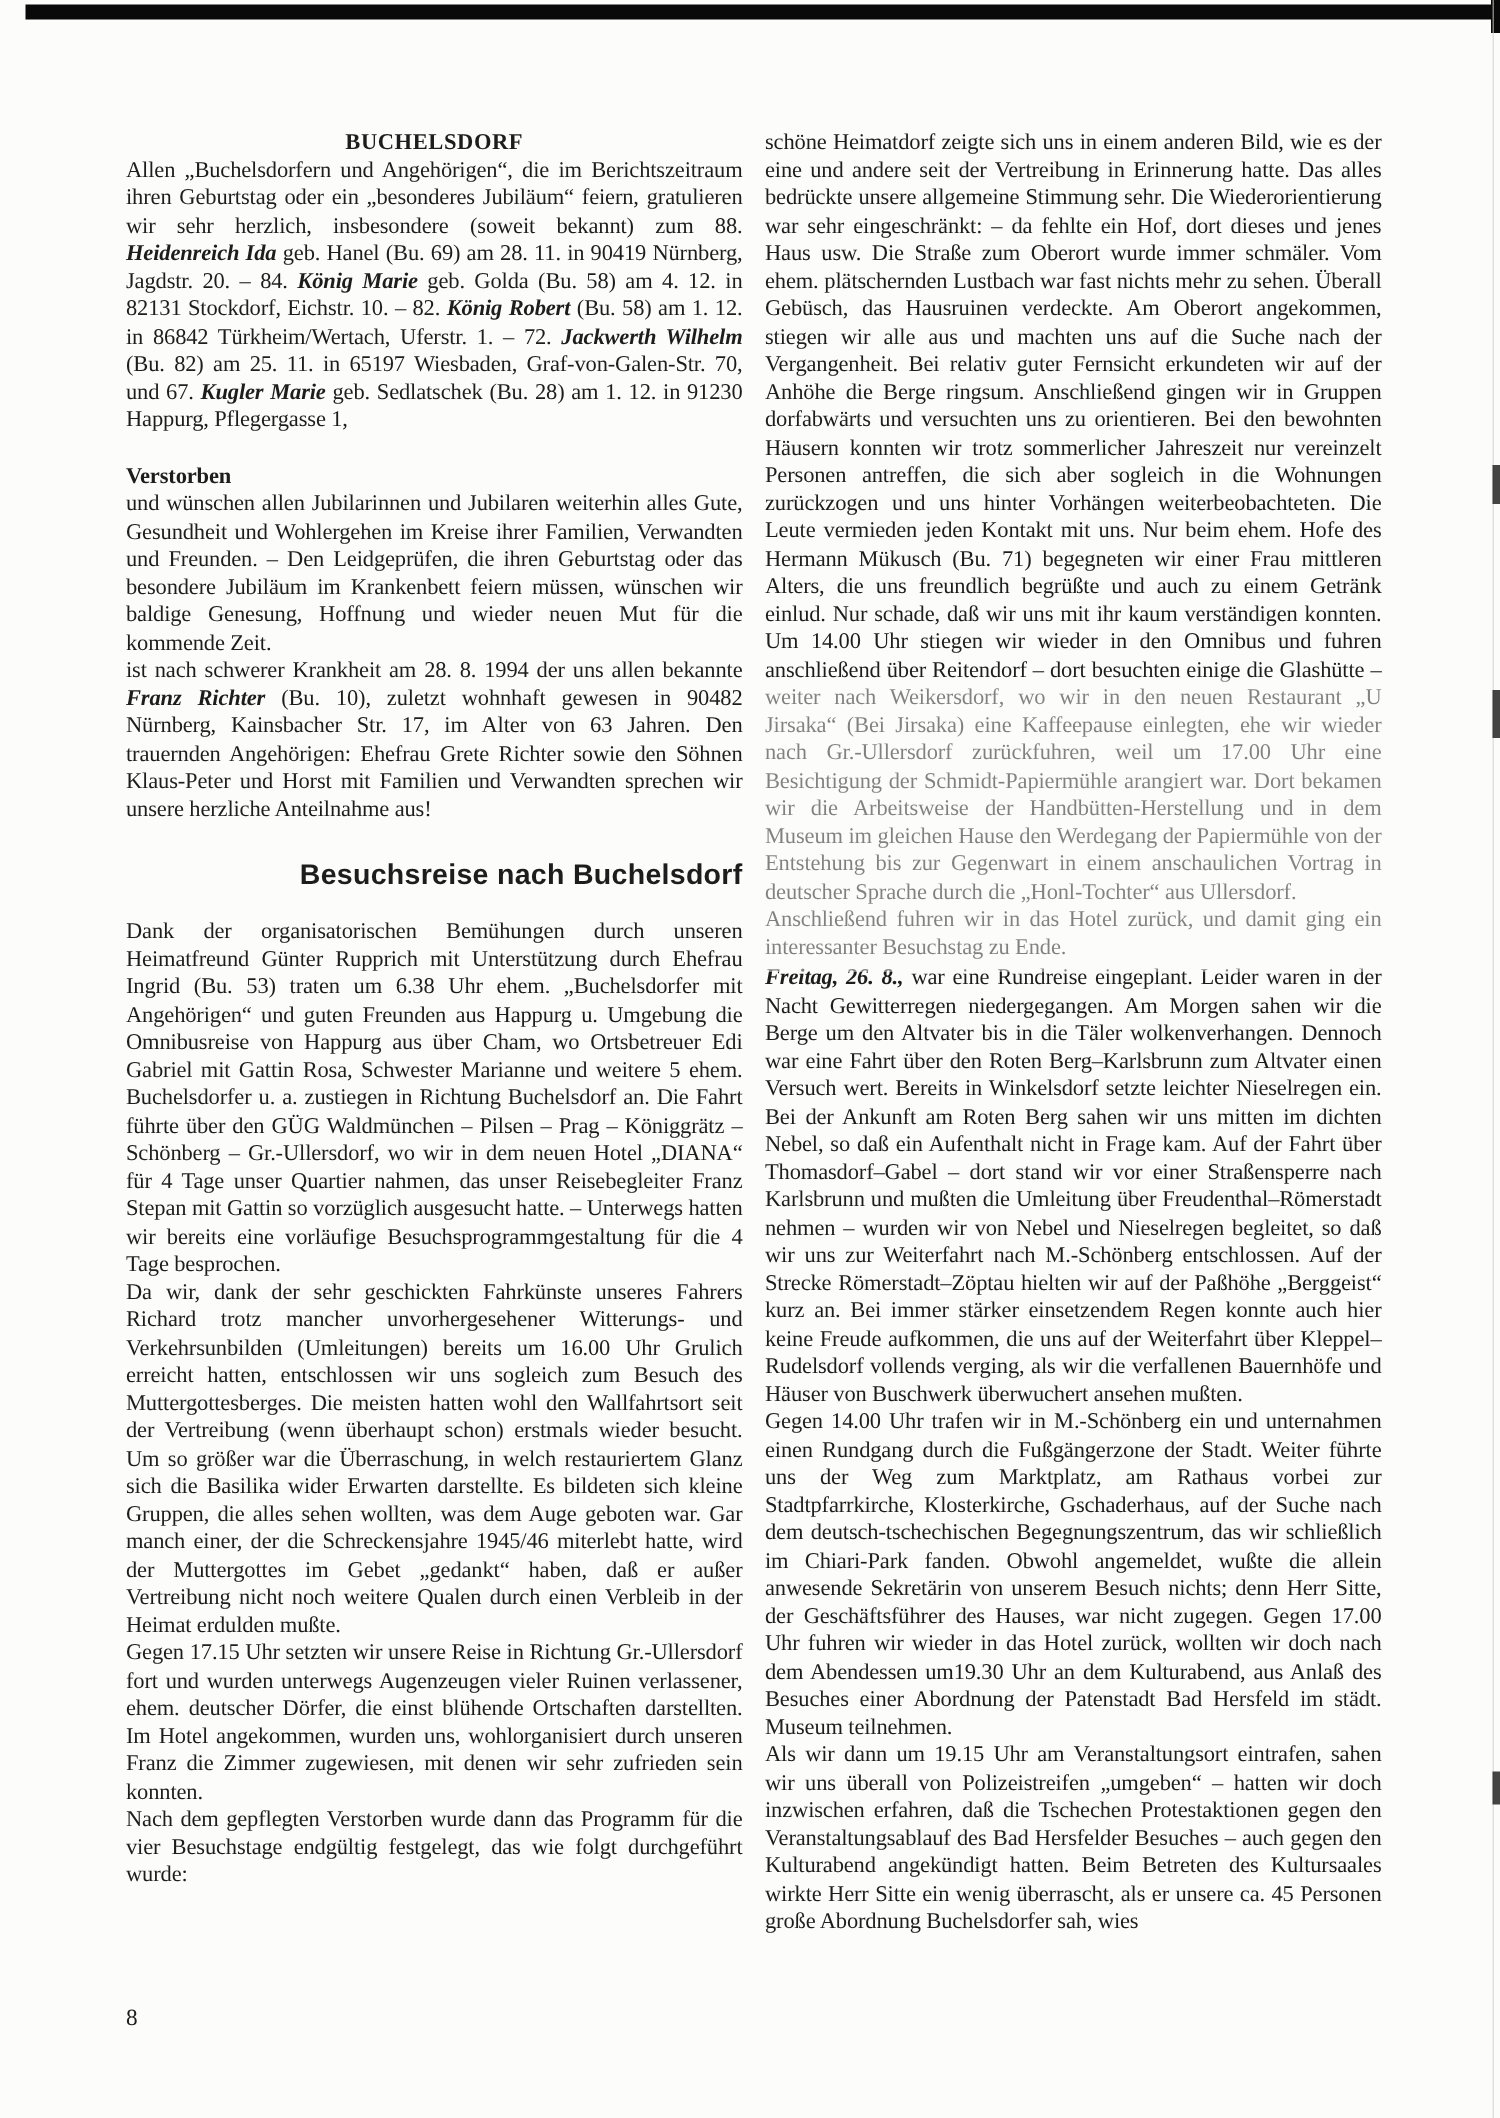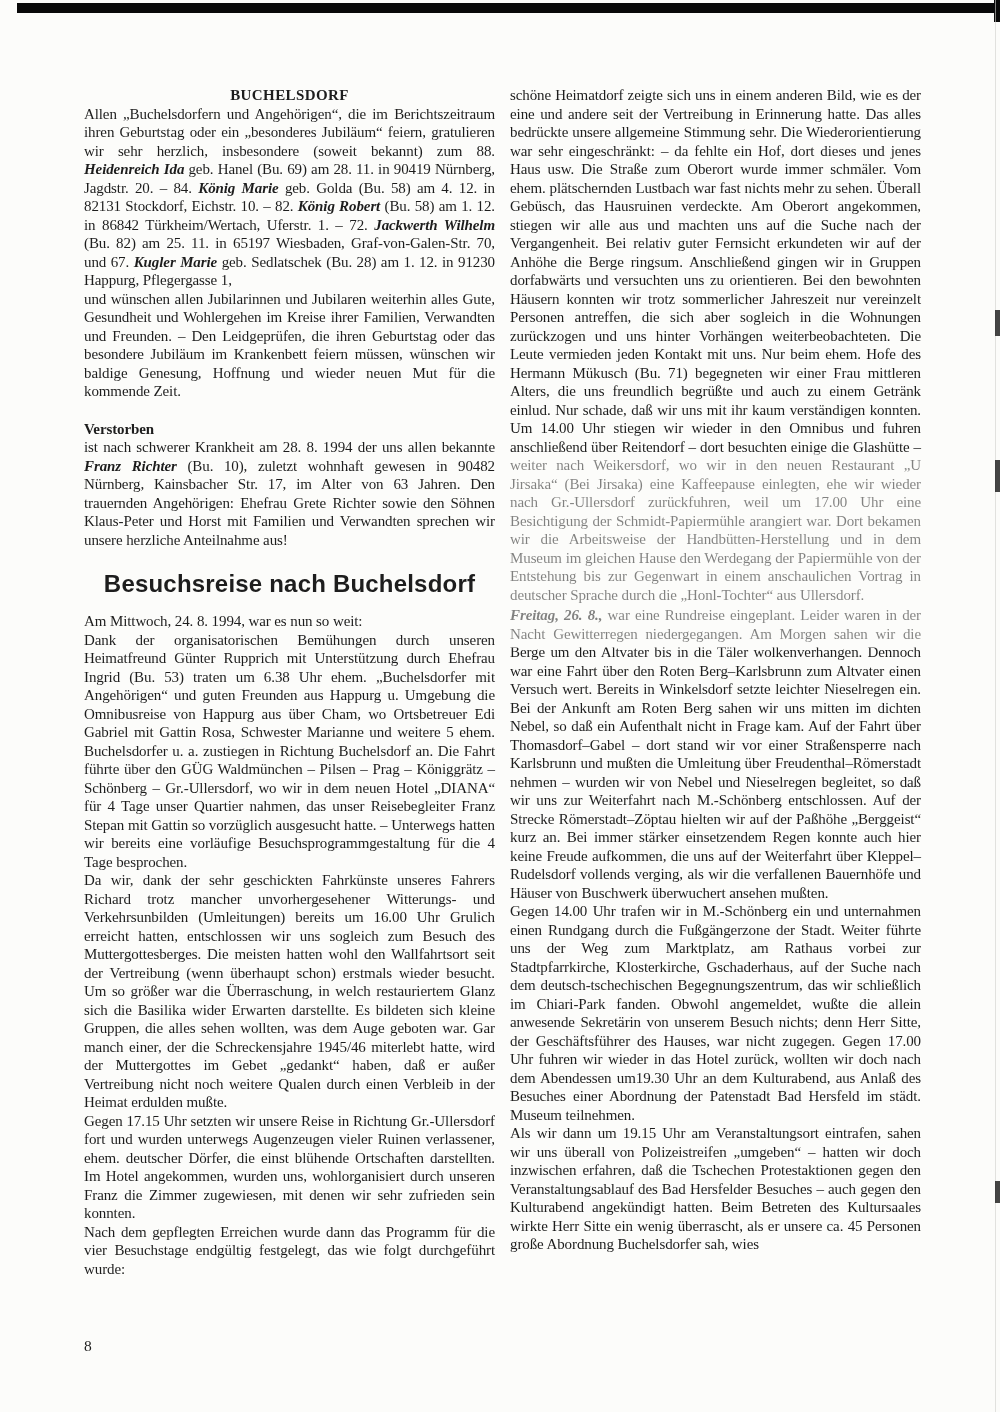--- a/index.html
+++ b/index.html
@@ -92,23 +92,23 @@
     text-align: center;
     letter-spacing: .4px;
   }
   .h-run {
     font-weight: 700;
     margin-top: 19px;
   }
   .h-sans {
     font-family: "Liberation Sans", "DejaVu Sans", sans-serif;
     font-weight: 700;
-    font-size: 24px;
+    font-size: 19px;
     line-height: 26px;
-    text-align: center;
+    text-align: right;
     letter-spacing: .2px;
     margin-top: 22px;
     margin-bottom: 15px;
   }
   .bold { font-weight: 700; font-style: italic; }
   .page-number {
     position: absolute;
     left: 84px;
     top: 1337px;
     font-size: 15.5px;
@@ -123,32 +123,32 @@
   <div class="corner-tick"></div>
   <div class="edge-line"></div>
   <div class="edge-mark m1"></div>
   <div class="edge-mark m2"></div>
   <div class="edge-mark m3"></div>
 
   <div class="page-text">
     <div class="col">
         <div class="blk h-caps"><span>BUCHELSDORF</span></div>
         <div class="blk para"><span>Allen „Buchelsdorfern und Angehörigen“, die im Berichtszeitraum ihren Geburtstag oder ein „besonderes Jubiläum“ feiern, gratulieren wir sehr herzlich, insbesondere (soweit bekannt) zum 88. </span><span class="bold">Heidenreich Ida</span><span> geb. Hanel (Bu. 69) am 28. 11. in 90419 Nürnberg, Jagdstr. 20. – 84. </span><span class="bold">König Marie</span><span> geb. Golda (Bu. 58) am 4. 12. in 82131 Stockdorf, Eichstr. 10. – 82. </span><span class="bold">König Robert</span><span> (Bu. 58) am 1. 12. in 86842 Türkheim/Wertach, Uferstr. 1. – 72. </span><span class="bold">Jackwerth Wilhelm</span><span> (Bu. 82) am 25. 11. in 65197 Wiesbaden, Graf-von-Galen-Str. 70, und 67. </span><span class="bold">Kugler Marie</span><span> geb. Sedlatschek (Bu. 28) am 1. 12. in 91230 Happurg, Pflegergasse 1,</span></div>
+        <div class="blk h-run"><span>Verstorben</span></div>
         <div class="blk para"><span>und wünschen allen Jubilarinnen und Jubilaren weiterhin alles Gute, Gesundheit und Wohlergehen im Kreise ihrer Familien, Verwandten und Freunden. – Den Leidgeprüfen, die ihren Geburtstag oder das besondere Jubiläum im Krankenbett feiern müssen, wünschen wir baldige Genesung, Hoffnung und wieder neuen Mut für die kommende Zeit.</span></div>
-        <div class="blk h-run"><span>Verstorben</span></div>
         <div class="blk para"><span>ist nach schwerer Krankheit am 28. 8. 1994 der uns allen bekannte </span><span class="bold">Franz Richter</span><span> (Bu. 10), zuletzt wohnhaft gewesen in 90482 Nürnberg, Kainsbacher Str. 17, im Alter von 63 Jahren. Den trauernden Angehörigen: Ehefrau Grete Richter sowie den Söhnen Klaus-Peter und Horst mit Familien und Verwandten sprechen wir unsere herzliche Anteilnahme aus!</span></div>
         <div class="blk h-sans"><span>Besuchsreise nach Buchelsdorf</span></div>
-        <div class="blk para"><span>Am Mittwoch, 24. 8. 1994, war es nun so weit:</span></div>
         <div class="blk para"><span>Dank der organisatorischen Bemühungen durch unseren Heimatfreund Günter Rupprich mit Unterstützung durch Ehefrau Ingrid (Bu. 53) traten um 6.38 Uhr ehem. „Buchelsdorfer mit Angehörigen“ und guten Freunden aus Happurg u. Umgebung die Omnibusreise von Happurg aus über Cham, wo Ortsbetreuer Edi Gabriel mit Gattin Rosa, Schwester Marianne und weitere 5 ehem. Buchelsdorfer u. a. zustiegen in Richtung Buchelsdorf an. Die Fahrt führte über den GÜG Waldmünchen – Pilsen – Prag – Königgrätz – Schönberg – Gr.-Ullersdorf, wo wir in dem neuen Hotel „DIANA“ für 4 Tage unser Quartier nahmen, das unser Reisebegleiter Franz Stepan mit Gattin so vorzüglich ausgesucht hatte. – Unterwegs hatten wir bereits eine vorläufige Besuchsprogrammgestaltung für die 4 Tage besprochen.</span></div>
         <div class="blk para"><span>Da wir, dank der sehr geschickten Fahrkünste unseres Fahrers Richard trotz mancher unvorhergesehener Witterungs- und Verkehrsunbilden (Umleitungen) bereits um 16.00 Uhr Grulich erreicht hatten, entschlossen wir uns sogleich zum Besuch des Muttergottesberges. Die meisten hatten wohl den Wallfahrtsort seit der Vertreibung (wenn überhaupt schon) erstmals wieder besucht. Um so größer war die Überraschung, in welch restauriertem Glanz sich die Basilika wider Erwarten darstellte. Es bildeten sich kleine Gruppen, die alles sehen wollten, was dem Auge geboten war. Gar manch einer, der die Schreckensjahre 1945/46 miterlebt hatte, wird der Muttergottes im Gebet „gedankt“ haben, daß er außer Vertreibung nicht noch weitere Qualen durch einen Verbleib in der Heimat erdulden mußte.</span></div>
         <div class="blk para"><span>Gegen 17.15 Uhr setzten wir unsere Reise in Richtung Gr.-Ullersdorf fort und wurden unterwegs Augenzeugen vieler Ruinen verlassener, ehem. deutscher Dörfer, die einst blühende Ortschaften darstellten. Im Hotel angekommen, wurden uns, wohlorganisiert durch unseren Franz die Zimmer zugewiesen, mit denen wir sehr zufrieden sein konnten.</span></div>
-        <div class="blk para"><span>Nach dem gepflegten Erreichen wurde dann das Programm für die vier Besuchstage endgültig festgelegt, das wie folgt durchgeführt wurde:</span></div>
+        <div class="blk para"><span>Nach dem gepflegten Verstorben wurde dann das Programm für die vier Besuchstage endgültig festgelegt, das wie folgt durchgeführt wurde:</span></div>
       </div>
     <div class="col">
         <div class="blk para"><span>schöne Heimatdorf zeigte sich uns in einem anderen Bild, wie es der eine und andere seit der Vertreibung in Erinnerung hatte. Das alles bedrückte unsere allgemeine Stimmung sehr. Die Wiederorientierung war sehr eingeschränkt: – da fehlte ein Hof, dort dieses und jenes Haus usw. Die Straße zum Oberort wurde immer schmäler. Vom ehem. plätschernden Lustbach war fast nichts mehr zu sehen. Überall Gebüsch, das Hausruinen verdeckte. Am Oberort angekommen, stiegen wir alle aus und machten uns auf die Suche nach der Vergangenheit. Bei relativ guter Fernsicht erkundeten wir auf der Anhöhe die Berge ringsum. Anschließend gingen wir in Gruppen dorfabwärts und versuchten uns zu orientieren. Bei den bewohnten Häusern konnten wir trotz sommerlicher Jahreszeit nur vereinzelt Personen antreffen, die sich aber sogleich in die Wohnungen zurückzogen und uns hinter Vorhängen weiterbeobachteten. Die Leute vermieden jeden Kontakt mit uns. Nur beim ehem. Hofe des Hermann Mükusch (Bu. 71) begegneten wir einer Frau mittleren Alters, die uns freundlich begrüßte und auch zu einem Getränk einlud. Nur schade, daß wir uns mit ihr kaum verständigen konnten. Um 14.00 Uhr stiegen wir wieder in den Omnibus und fuhren anschließend über Reitendorf – dort besuchten einige die Glashütte – weiter nach Weikersdorf, wo wir in den neuen Restaurant „U Jirsaka“ (Bei Jirsaka) eine Kaffeepause einlegten, ehe wir wieder nach Gr.-Ullersdorf zurückfuhren, weil um 17.00 Uhr eine Besichtigung der Schmidt-Papiermühle arangiert war. Dort bekamen wir die Arbeitsweise der Handbütten-Herstellung und in dem Museum im gleichen Hause den Werdegang der Papiermühle von der Entstehung bis zur Gegenwart in einem anschaulichen Vortrag in deutscher Sprache durch die „Honl-Tochter“ aus Ullersdorf.</span></div>
+        <div class="blk para"><span>Anschließend fuhren wir in das Hotel zurück, und damit ging ein interessanter Besuchstag zu Ende.</span></div>
         <div class="blk para-sp"><span class="bold">Freitag, 26. 8.,</span><span> war eine Rundreise eingeplant. Leider waren in der Nacht Gewitterregen niedergegangen. Am Morgen sahen wir die Berge um den Altvater bis in die Täler wolkenverhangen. Dennoch war eine Fahrt über den Roten Berg–Karlsbrunn zum Altvater einen Versuch wert. Bereits in Winkelsdorf setzte leichter Nieselregen ein. Bei der Ankunft am Roten Berg sahen wir uns mitten im dichten Nebel, so daß ein Aufenthalt nicht in Frage kam. Auf der Fahrt über Thomasdorf–Gabel – dort stand wir vor einer Straßensperre nach Karlsbrunn und mußten die Umleitung über Freudenthal–Römerstadt nehmen – wurden wir von Nebel und Nieselregen begleitet, so daß wir uns zur Weiterfahrt nach M.-Schönberg entschlossen. Auf der Strecke Römerstadt–Zöptau hielten wir auf der Paßhöhe „Berggeist“ kurz an. Bei immer stärker einsetzendem Regen konnte auch hier keine Freude aufkommen, die uns auf der Weiterfahrt über Kleppel–Rudelsdorf vollends verging, als wir die verfallenen Bauernhöfe und Häuser von Buschwerk überwuchert ansehen mußten.</span></div>
         <div class="blk para"><span>Gegen 14.00 Uhr trafen wir in M.-Schönberg ein und unternahmen einen Rundgang durch die Fußgängerzone der Stadt. Weiter führte uns der Weg zum Marktplatz, am Rathaus vorbei zur Stadtpfarrkirche, Klosterkirche, Gschaderhaus, auf der Suche nach dem deutsch-tschechischen Begegnungszentrum, das wir schließlich im Chiari-Park fanden. Obwohl angemeldet, wußte die allein anwesende Sekretärin von unserem Besuch nichts; denn Herr Sitte, der Geschäftsführer des Hauses, war nicht zugegen. Gegen 17.00 Uhr fuhren wir wieder in das Hotel zurück, wollten wir doch nach dem Abendessen um19.30 Uhr an dem Kulturabend, aus Anlaß des Besuches einer Abordnung der Patenstadt Bad Hersfeld im städt. Museum teilnehmen.</span></div>
         <div class="blk para"><span>Als wir dann um 19.15 Uhr am Veranstaltungsort eintrafen, sahen wir uns überall von Polizeistreifen „umgeben“ – hatten wir doch inzwischen erfahren, daß die Tschechen Protestaktionen gegen den Veranstaltungsablauf des Bad Hersfelder Besuches – auch gegen den Kulturabend angekündigt hatten. Beim Betreten des Kultursaales wirkte Herr Sitte ein wenig überrascht, als er unsere ca. 45 Personen große Abordnung Buchelsdorfer sah, wies</span></div>
       </div>
   </div>
 
   <div class="fade-patch"></div>
 
   <div class="page-number">8</div>
 

